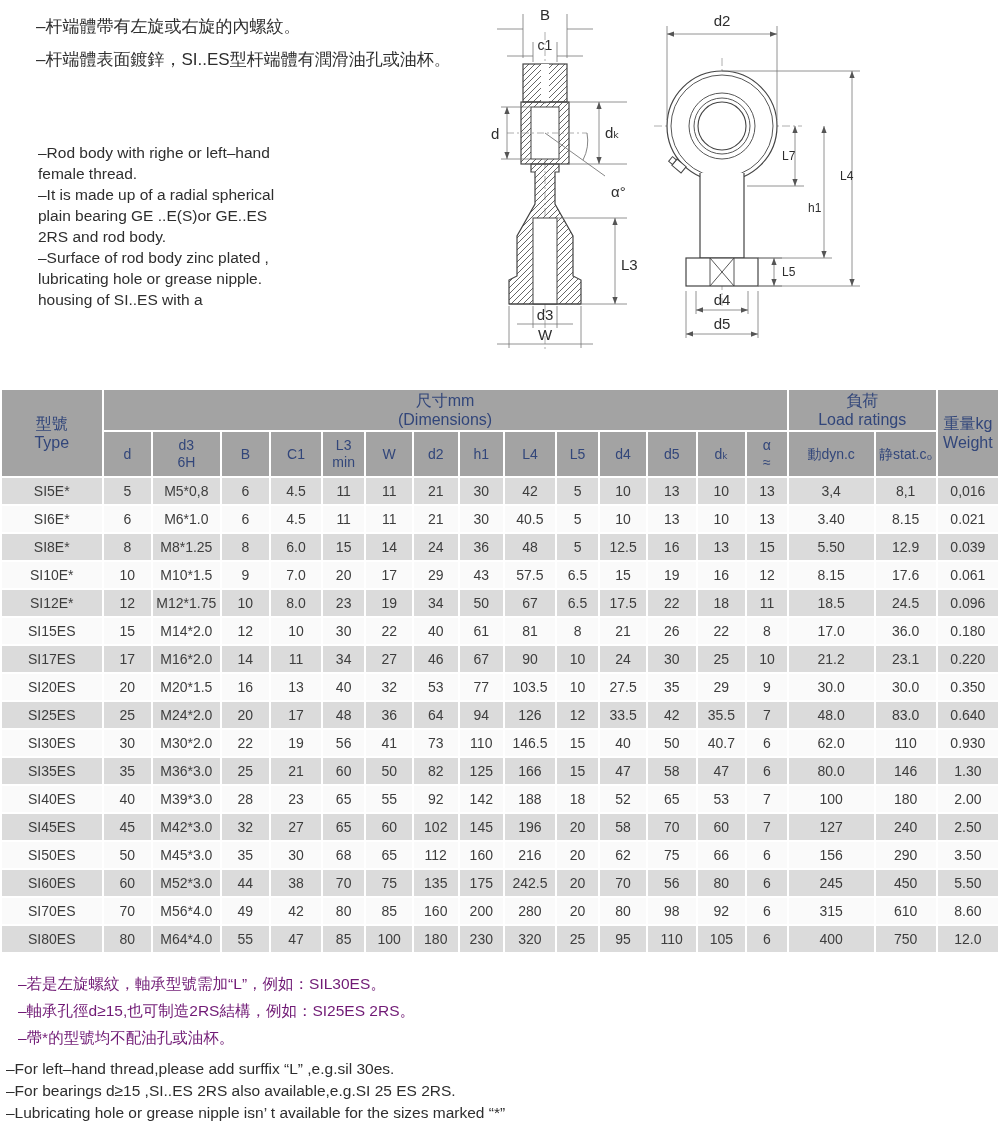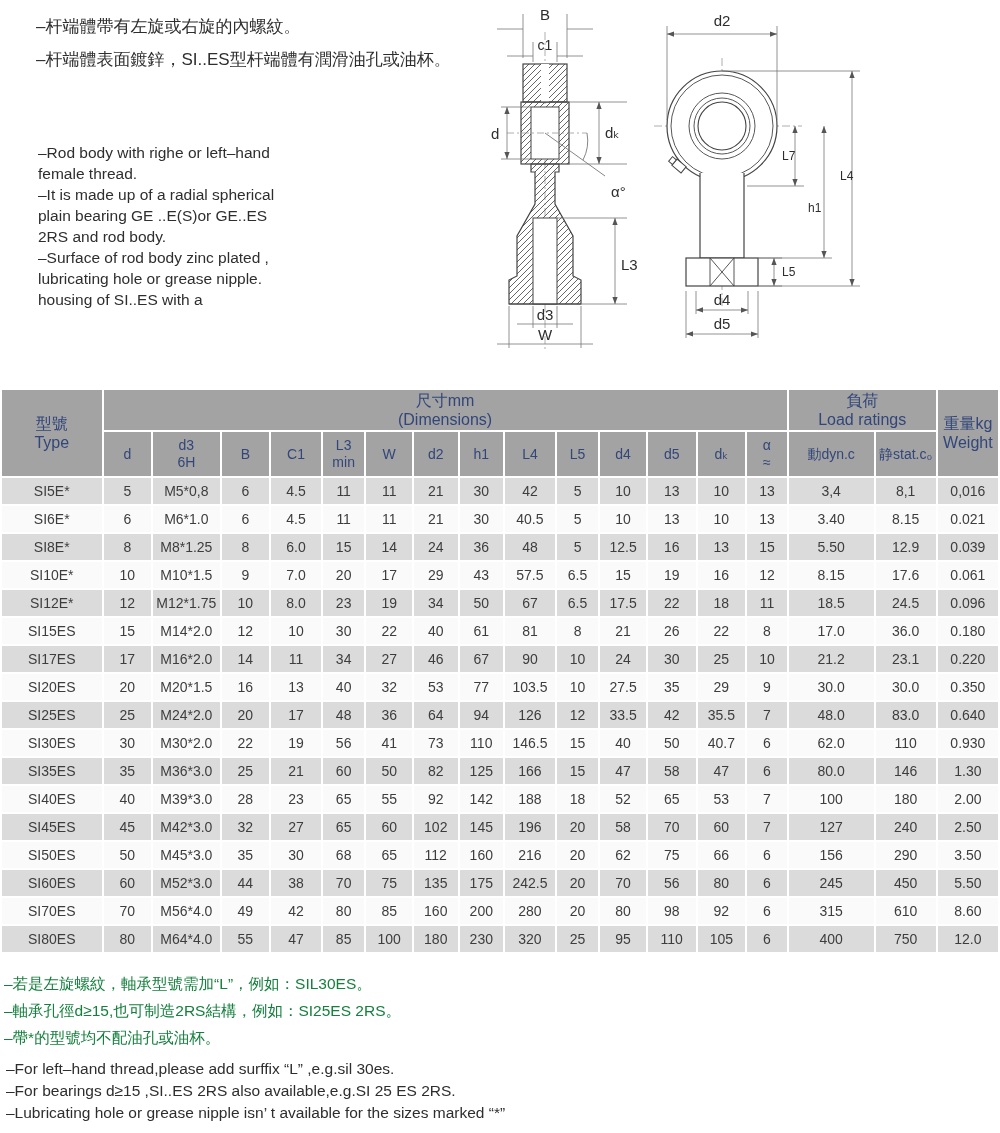--- a/index.html
+++ b/index.html
@@ -27,21 +27,21 @@
   }
   .spec-table .group-h{font-size:16px;line-height:19px;}
   .spec-table thead tr:nth-child(1) th{height:36px;}
   .spec-table thead tr:nth-child(2) th{height:42px;}
   .spec-table td{
     text-align:center;vertical-align:middle;height:24px;color:#3d3d3d;
   }
   .spec-table tbody tr:nth-child(odd) td{background:#dbdbdb;}
   .spec-table tbody tr:nth-child(even) td{background:#fafafa;}
   
-  .notes-zh{position:absolute;left:4px;top:970px;font-size:15.5px;color:#15803d;}
+  .notes-zh{position:absolute;left:18px;top:970px;font-size:15.5px;color:#701a75;}
   .notes-zh div{line-height:27px;white-space:nowrap;}
   .notes-en{position:absolute;left:6px;top:1058px;font-size:15.5px;color:#2e2e2e;}
   .notes-en div{line-height:22px;white-space:nowrap;}
 </style>
 </head>
 <body>
 
 <div class="page">
 
   <div class="intro-zh">

